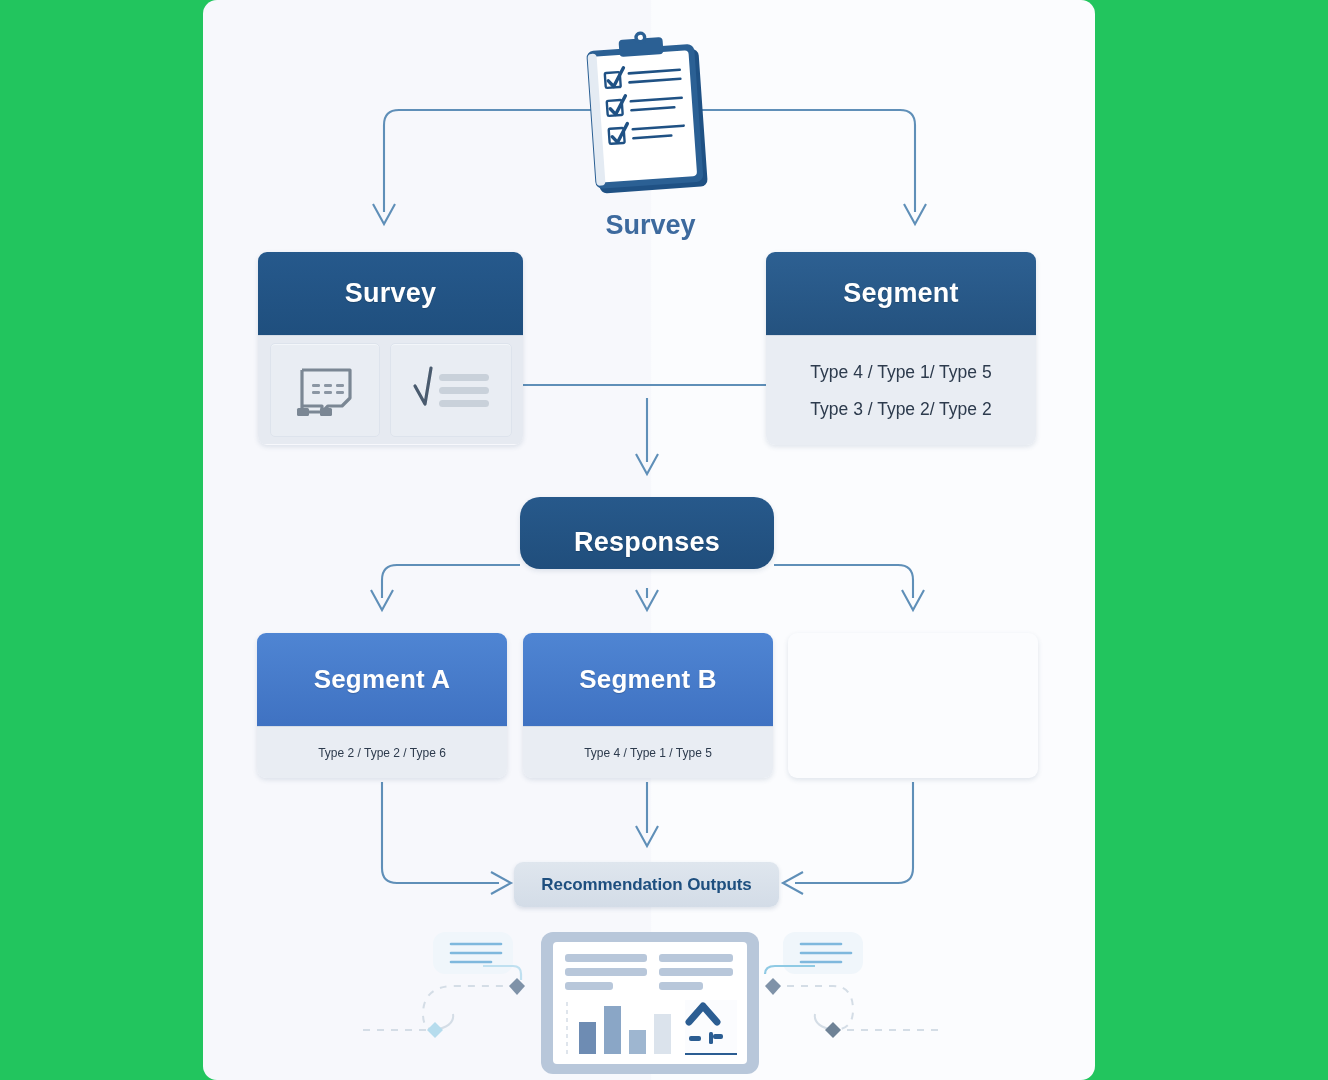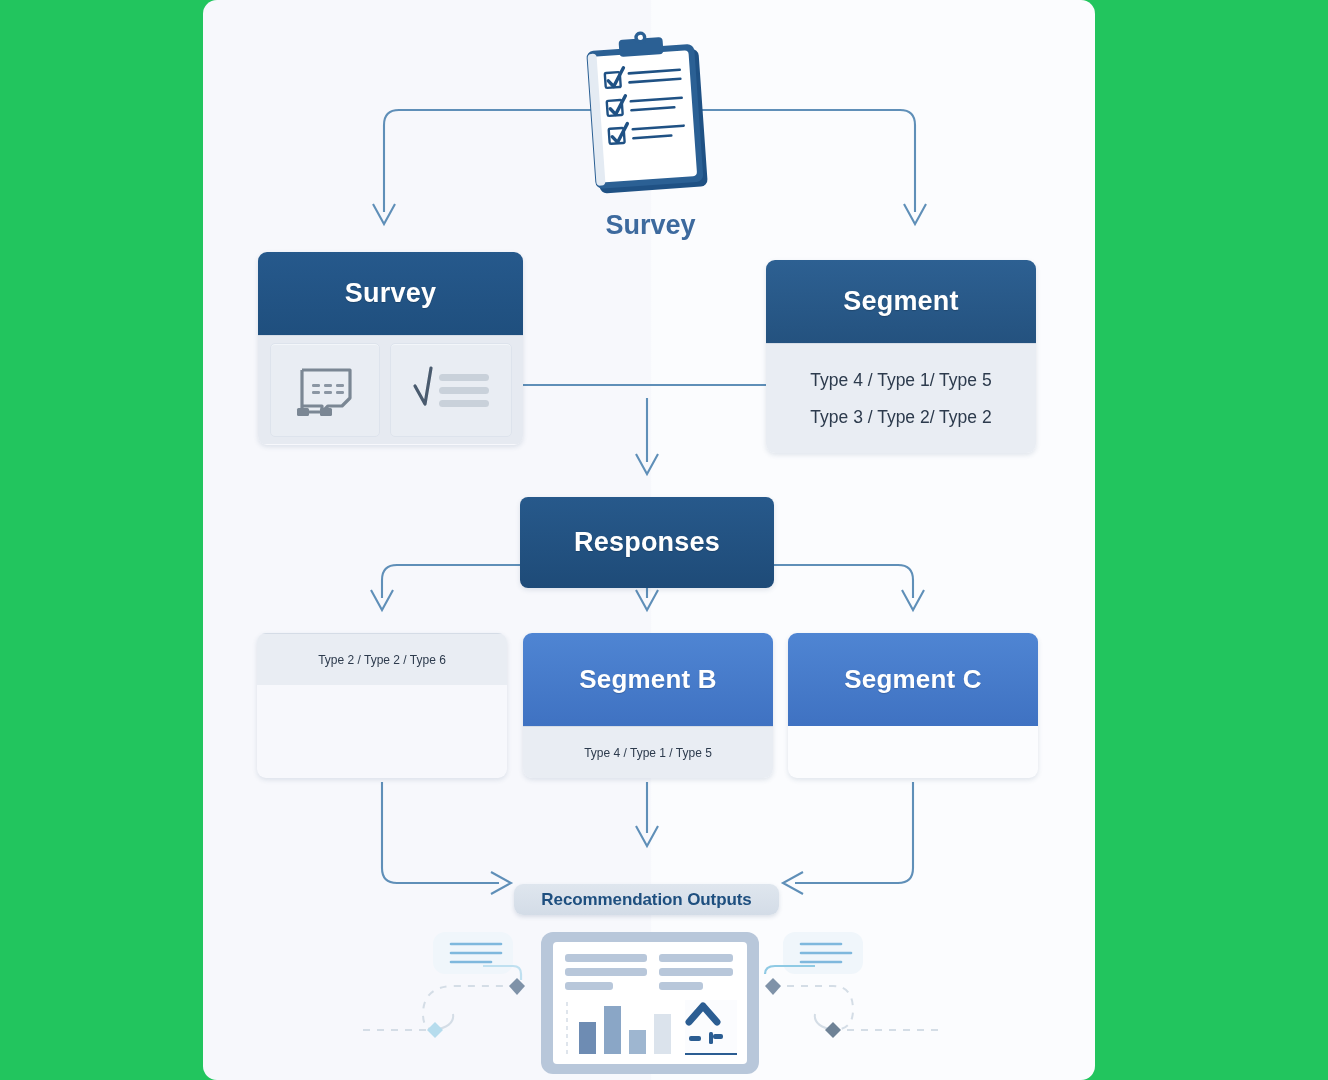--- a/index.html
+++ b/index.html
@@ -87,37 +87,37 @@
     border-radius: 5px;
     display: flex;
     align-items: center;
     justify-content: center;
     box-shadow: inset 0 1px 0 #f3f6fa;
   }
   #pane-form { width: 108px; height: 92px; }
   #pane-check { width: 120px; height: 92px; }
 
   
-  #card-segment { left: 563px; top: 260px; width: 270px; height: 193px; }
+  #card-segment { left: 563px; top: 252px; width: 270px; height: 193px; }
   #card-segment .card-head {
     height: 83px;
     font-size: 27px;
     background: linear-gradient(180deg,#2d6092 0%, #24527f 100%);
   }
   #card-segment .card-body {
     height: 109px;
     gap: 16px;
     background: #e9edf3;
   }
   #card-segment .type-line { font-size: 17.5px; }
 
   
   #card-responses {
-    left: 317px; top: 497px; width: 254px; height: 91px;
-    border-radius: 8px;
+    left: 317px; top: 497px; width: 254px; height: 72px;
+    border-radius: 20px;
   }
   #card-responses .card-head {
     height: 91px;
     font-size: 27px;
     background: linear-gradient(180deg,#27598b 0%, #1e4b78 100%);
   }
 
   
   .seg-card { top: 633px; width: 250px; height: 145px; }
   .seg-card .card-head {
@@ -127,21 +127,21 @@
   }
   .seg-card .card-body { height: 51px; background: #e9edf3; }
   .seg-card .type-line { font-size: 12px; }
   #card-seg-a { left: 54px; }
   #card-seg-b { left: 320px; }
   #card-seg-c { left: 585px; }
 
   
   #card-reco {
     position: absolute;
-    left: 311px; top: 884px; width: 265px; height: 31px;
+    left: 311px; top: 862px; width: 265px; height: 45px;
     border-radius: 9px;
     background: linear-gradient(180deg,#dfe6ee 0%, #d3dce7 100%);
     box-shadow: 0 2px 4px rgba(40,70,110,.15);
     display: flex; align-items: center; justify-content: center;
   }
   #card-reco span {
     font-size: 17px;
     font-weight: bold;
     color: #1e4f7f;
     letter-spacing: -.1px;
@@ -278,34 +278,34 @@
         <div class="type-line">Type 4 / Type 1/ Type 5</div>
         <div class="type-line">Type 3 / Type 2/ Type 2</div>
       </div>
     </div>
 
     <div class="card" id="card-responses">
       <div class="card-head">Responses</div>
     </div>
 
     <div class="card seg-card" id="card-seg-a">
+      <div class="card-head">Segment A</div>
       <div class="card-body">
         <div class="type-line">Type 2 / Type 2 / Type 6</div>
       </div>
     </div>
 
     <div class="card seg-card" id="card-seg-b">
       <div class="card-head">Segment B</div>
       <div class="card-body">
         <div class="type-line">Type 4 / Type 1 / Type 5</div>
       </div>
     </div>
 
     <div class="card seg-card" id="card-seg-c">
-      <div class="card-head">Segment C</div>
     </div>
 
     <div id="card-reco">
       <span>Recommendation Outputs</span>
     </div>
 
     <svg id="dashboard" viewBox="0 0 580 160" xmlns="http://www.w3.org/2000/svg">
 
       <g>
         <rect x="70" y="14" width="80" height="42" rx="12" fill="#f0f6fb"></rect>

